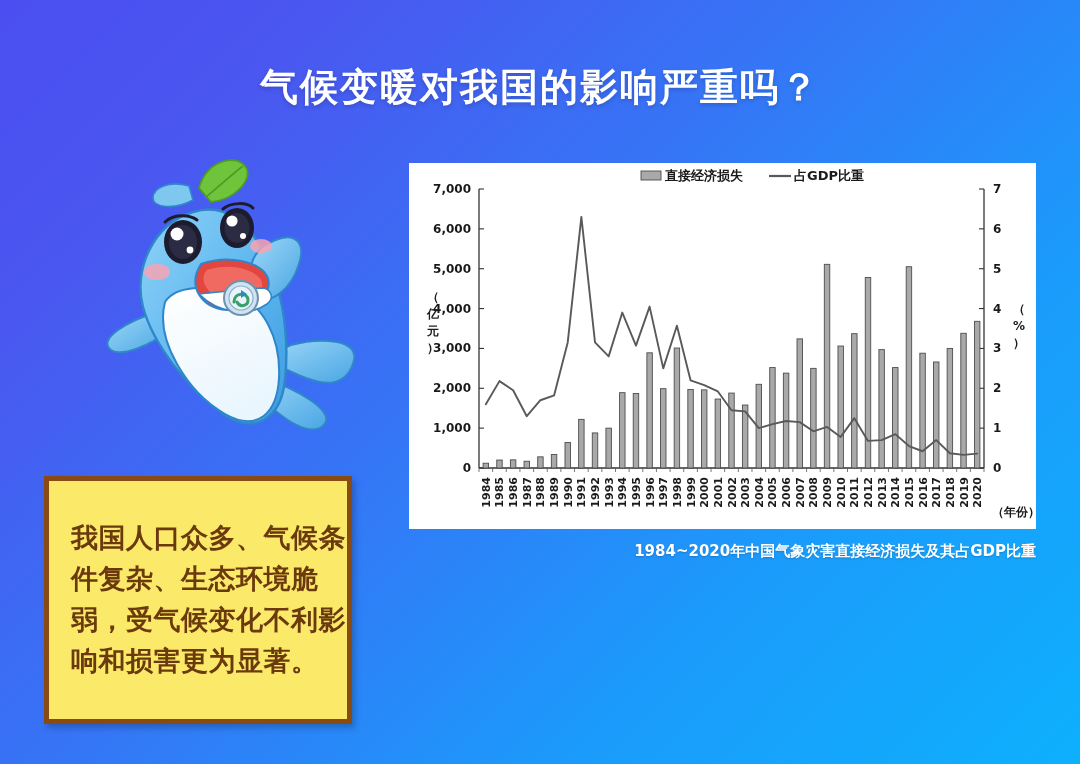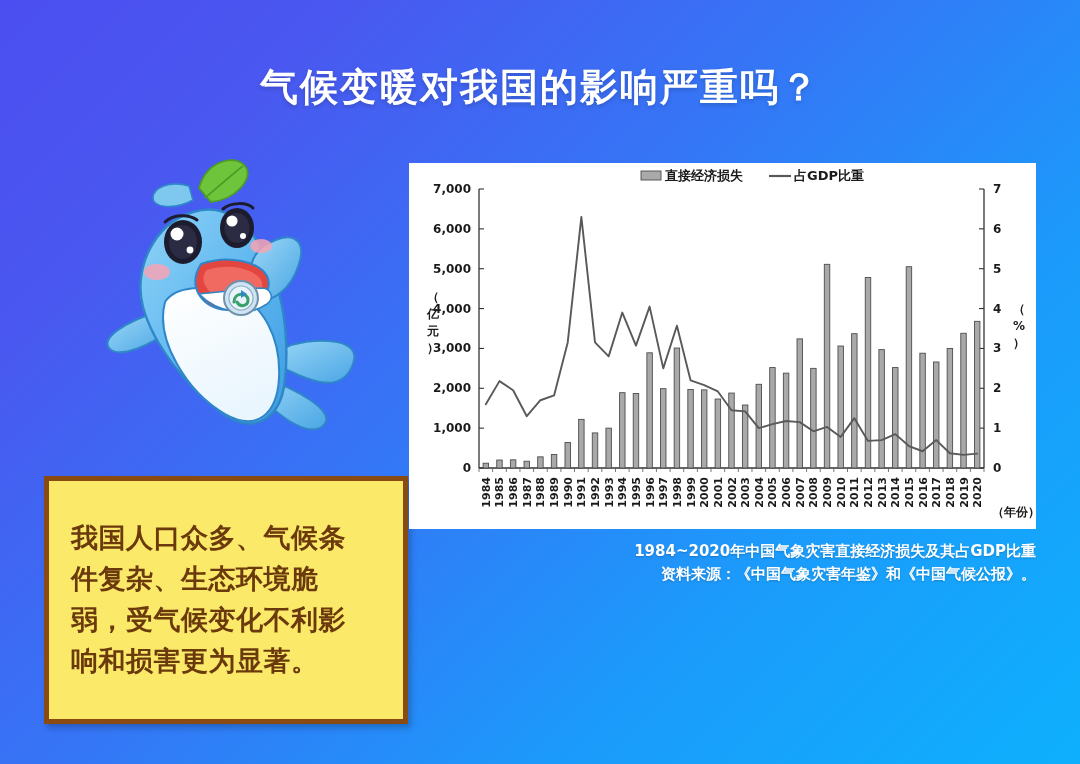--- a/index.html
+++ b/index.html
@@ -20,21 +20,21 @@
     font-size:38px;font-weight:bold;color:#ffffff;letter-spacing:2px;
     text-shadow:0 2px 4px rgba(0,0,0,.18);
     font-family:"DejaVu Sans","Liberation Sans",sans-serif;
   }
 
   
   #mascot{position:absolute;left:95px;top:152px;width:290px;height:300px;}
 
   
   #note{
-    position:absolute;left:44px;top:476px;width:364px;height:248px;
+    position:absolute;left:44px;top:476px;width:308px;height:248px;
     background:#fbe96a;border:5px solid #8a4b12;box-sizing:border-box;
     box-shadow:3px 4px 6px rgba(0,0,0,.22);
   }
   #note-text{
     position:absolute;left:22px;top:36px;width:300px;
     color:#6b3a0c;font-size:27px;font-weight:bold;line-height:1.52;
     letter-spacing:.5px;
     font-family:"DejaVu Sans","Liberation Sans",sans-serif;
   }
 
@@ -388,16 +388,15 @@
             <text x="256" y="17" font-size="13" fill="#1a1a1a" font-weight="bold">直接经济损失</text>
             <line x1="360" y1="13" x2="382" y2="13" stroke="#595959" stroke-width="2.2"></line>
             <text x="385" y="17" font-size="13" fill="#1a1a1a" font-weight="bold">占GDP比重</text>
           </g>
         </svg>
       </div>
   </div>
 
   <div id="caption">
     <div>1984~2020年中国气象灾害直接经济损失及其占GDP比重</div>
-    <div>资料来源：《中国气象灾害年鉴》和《中国气候公报》。</div>
   </div>
 
 </div>
 
 </body></html>

